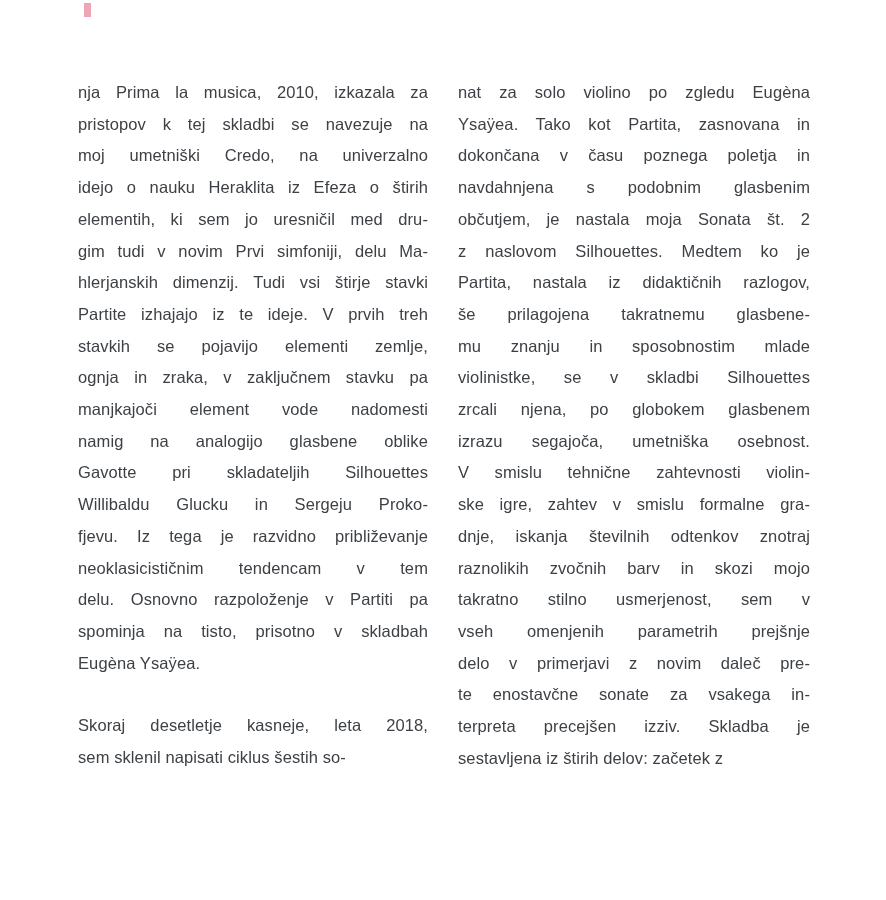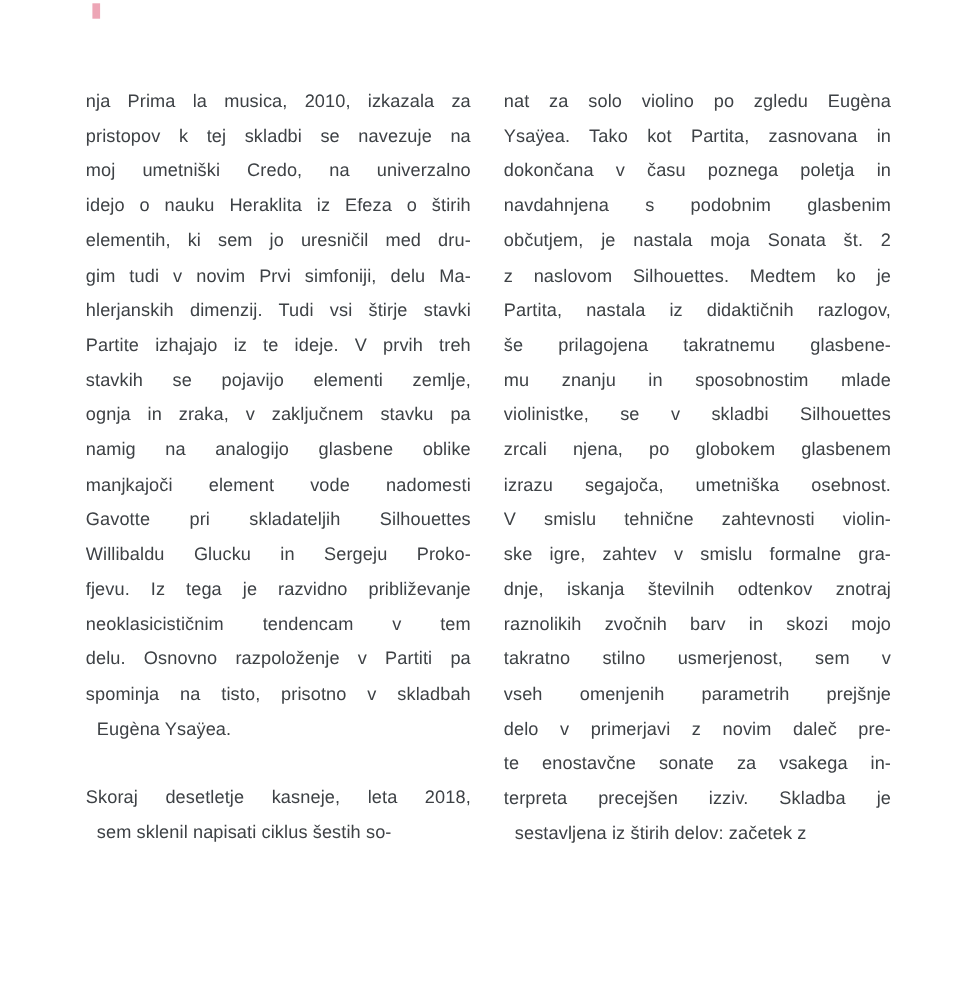--- a/index.html
+++ b/index.html
@@ -36,21 +36,20 @@
   .para + .para { margin-top: 31px; }
   .line {
     text-align: justify;
     text-align-last: justify;
     -moz-text-align-last: justify;
     white-space: normal;
     overflow: hidden;
   }
   .line.end {
     text-align-last: left;
-    margin-left: 10px;
     -moz-text-align-last: left;
   }
   .pagenum-badge {
     position: absolute;
     left: 0;
     top: 843px;
     width: 43px;
     height: 34px;
     background: #d9909f;
     display: flex;
@@ -85,22 +84,22 @@
         <div class="line">nja Prima la musica, 2010, izkazala za</div>
         <div class="line">pristopov k tej skladbi se navezuje na</div>
         <div class="line">moj umetniški Credo, na univerzalno</div>
         <div class="line">idejo o nauku Heraklita iz Efeza o štirih</div>
         <div class="line">elementih, ki sem jo uresničil med dru-</div>
         <div class="line">gim tudi v novim Prvi simfoniji, delu Ma-</div>
         <div class="line">hlerjanskih dimenzij. Tudi vsi štirje stavki</div>
         <div class="line">Partite izhajajo iz te ideje. V prvih treh</div>
         <div class="line">stavkih se pojavijo elementi zemlje,</div>
         <div class="line">ognja in zraka, v zaključnem stavku pa</div>
+        <div class="line">manjkajoči element vode nadomesti</div>
         <div class="line">namig na analogijo glasbene oblike</div>
-        <div class="line">manjkajoči element vode nadomesti</div>
         <div class="line">Gavotte pri skladateljih Silhouettes</div>
         <div class="line">Willibaldu Glucku in Sergeju Proko-</div>
         <div class="line">fjevu. Iz tega je razvidno približevanje</div>
         <div class="line">neoklasicističnim tendencam v tem</div>
         <div class="line">delu. Osnovno razpoloženje v Partiti pa</div>
         <div class="line">spominja na tisto, prisotno v skladbah</div>
         <div class="line end">Eugèna Ysaÿea.</div>
       </div>
       <div class="para">
         <div class="line">Skoraj desetletje kasneje, leta 2018,</div>

